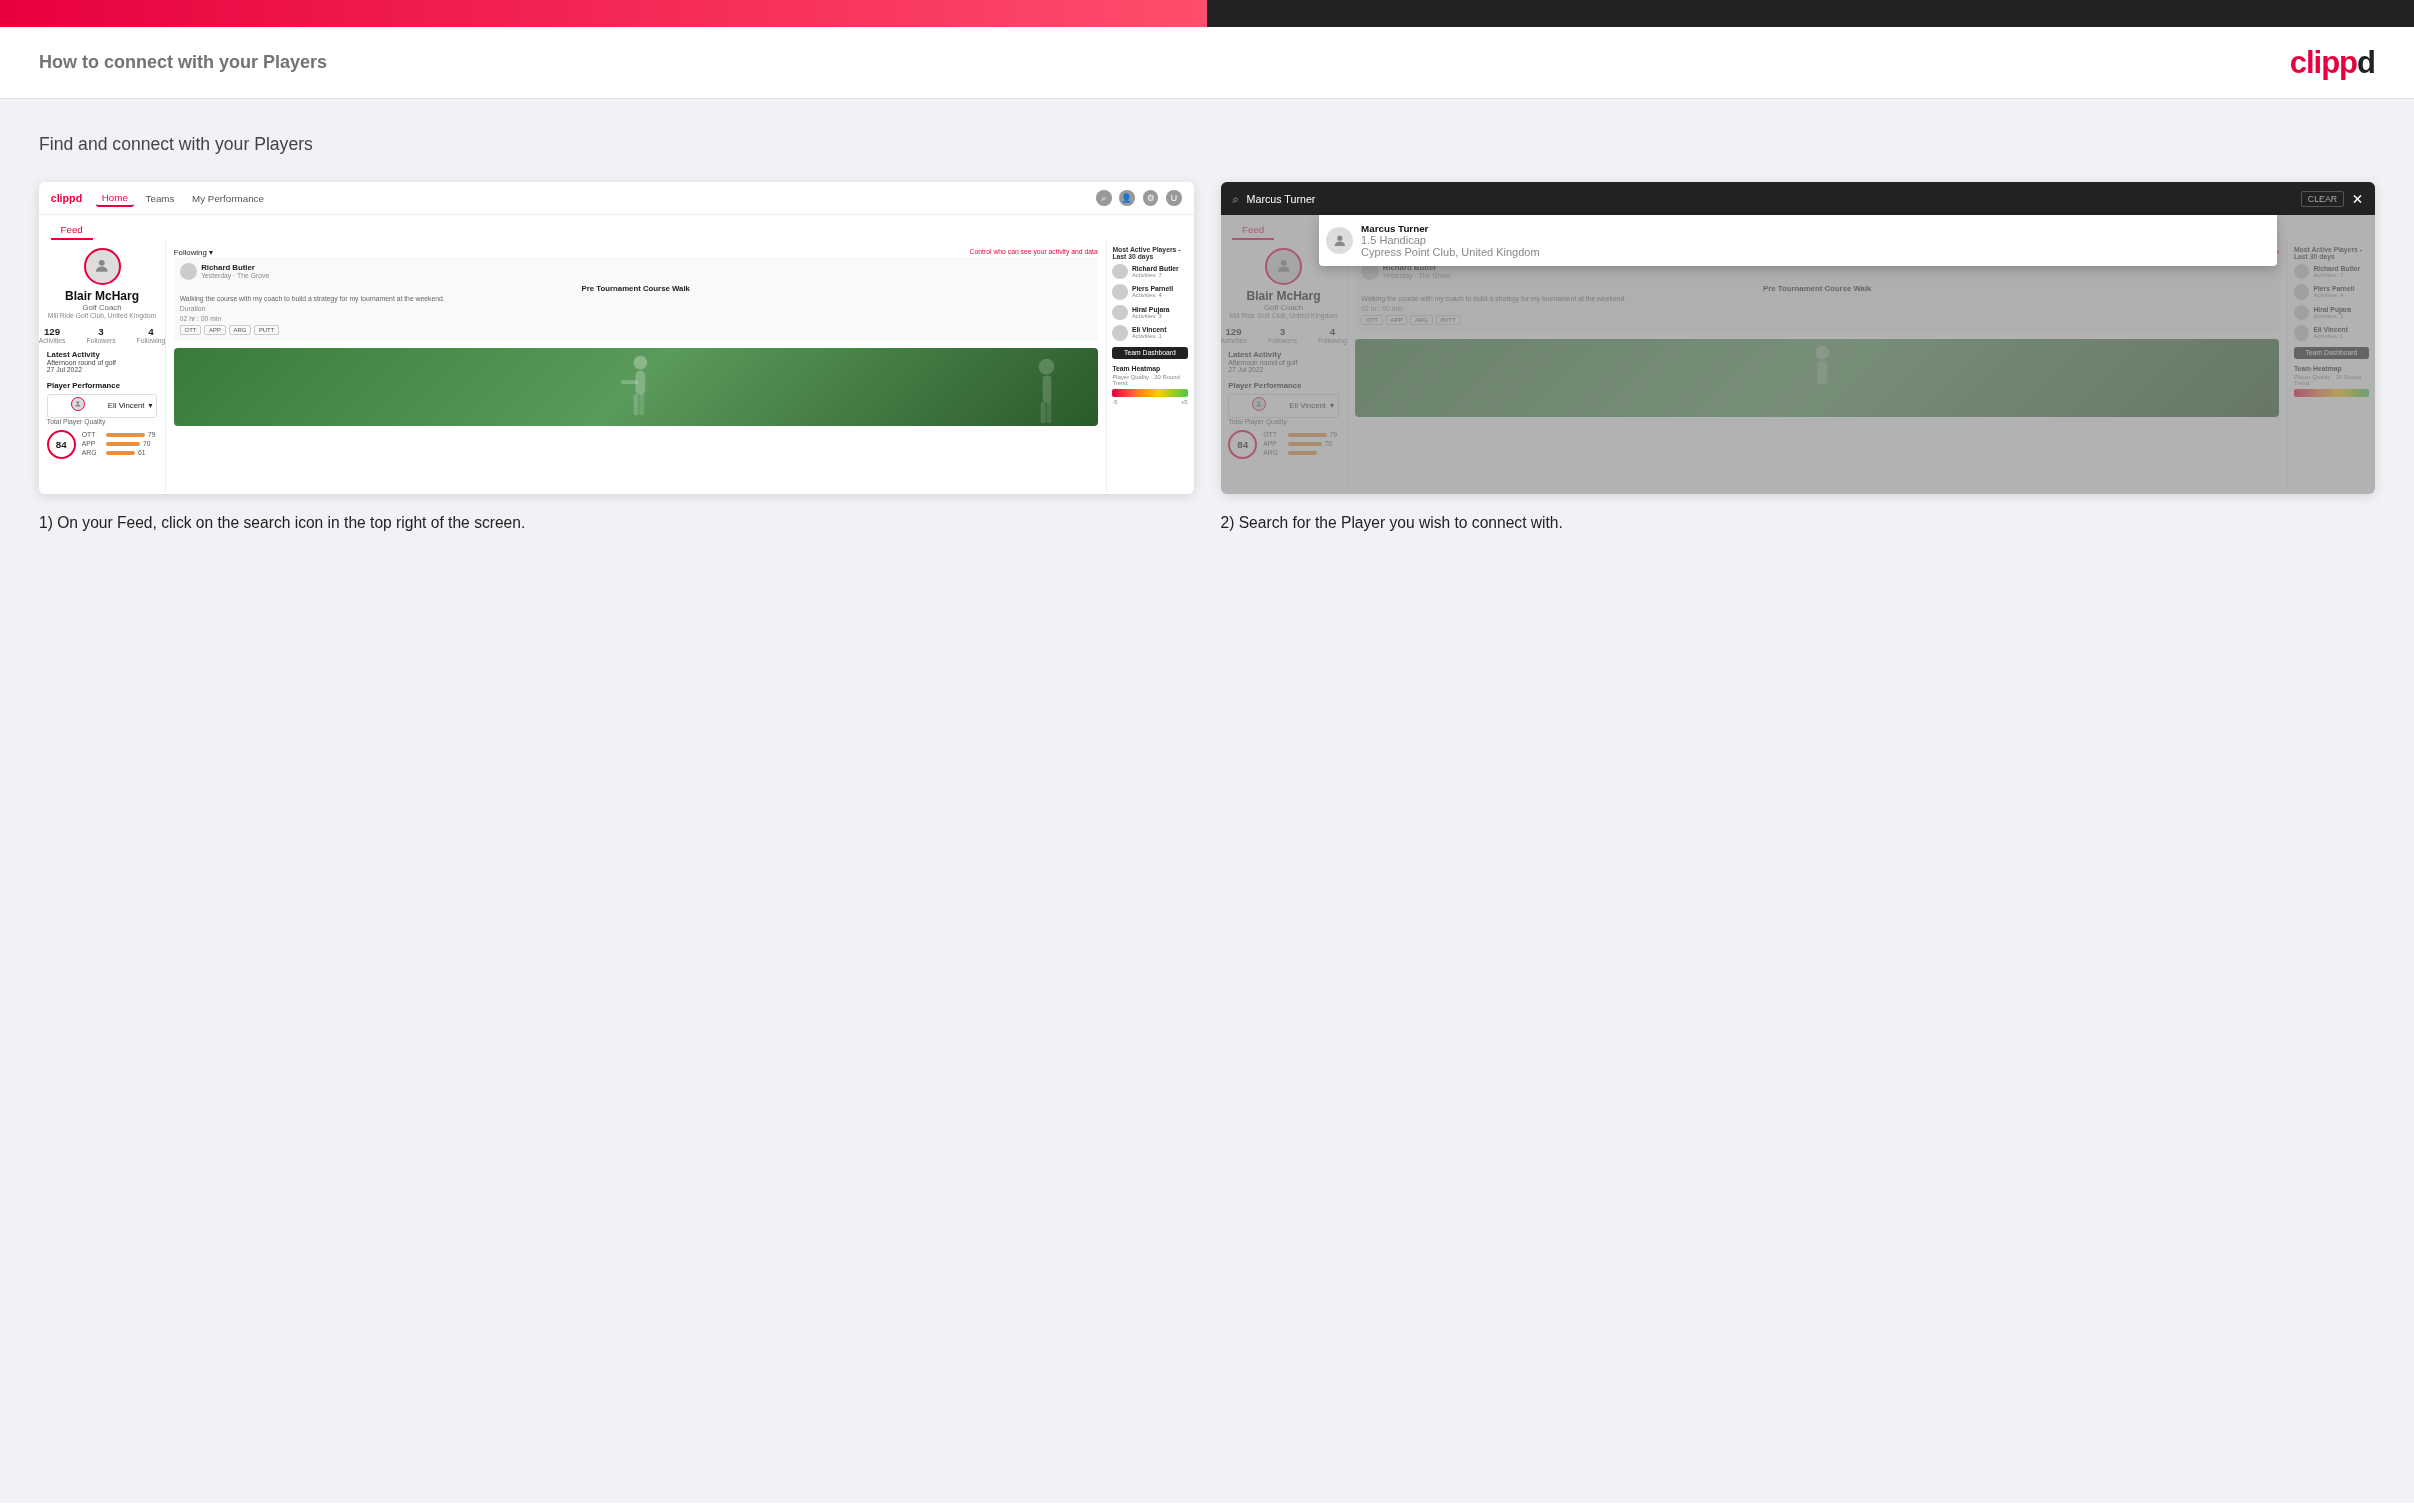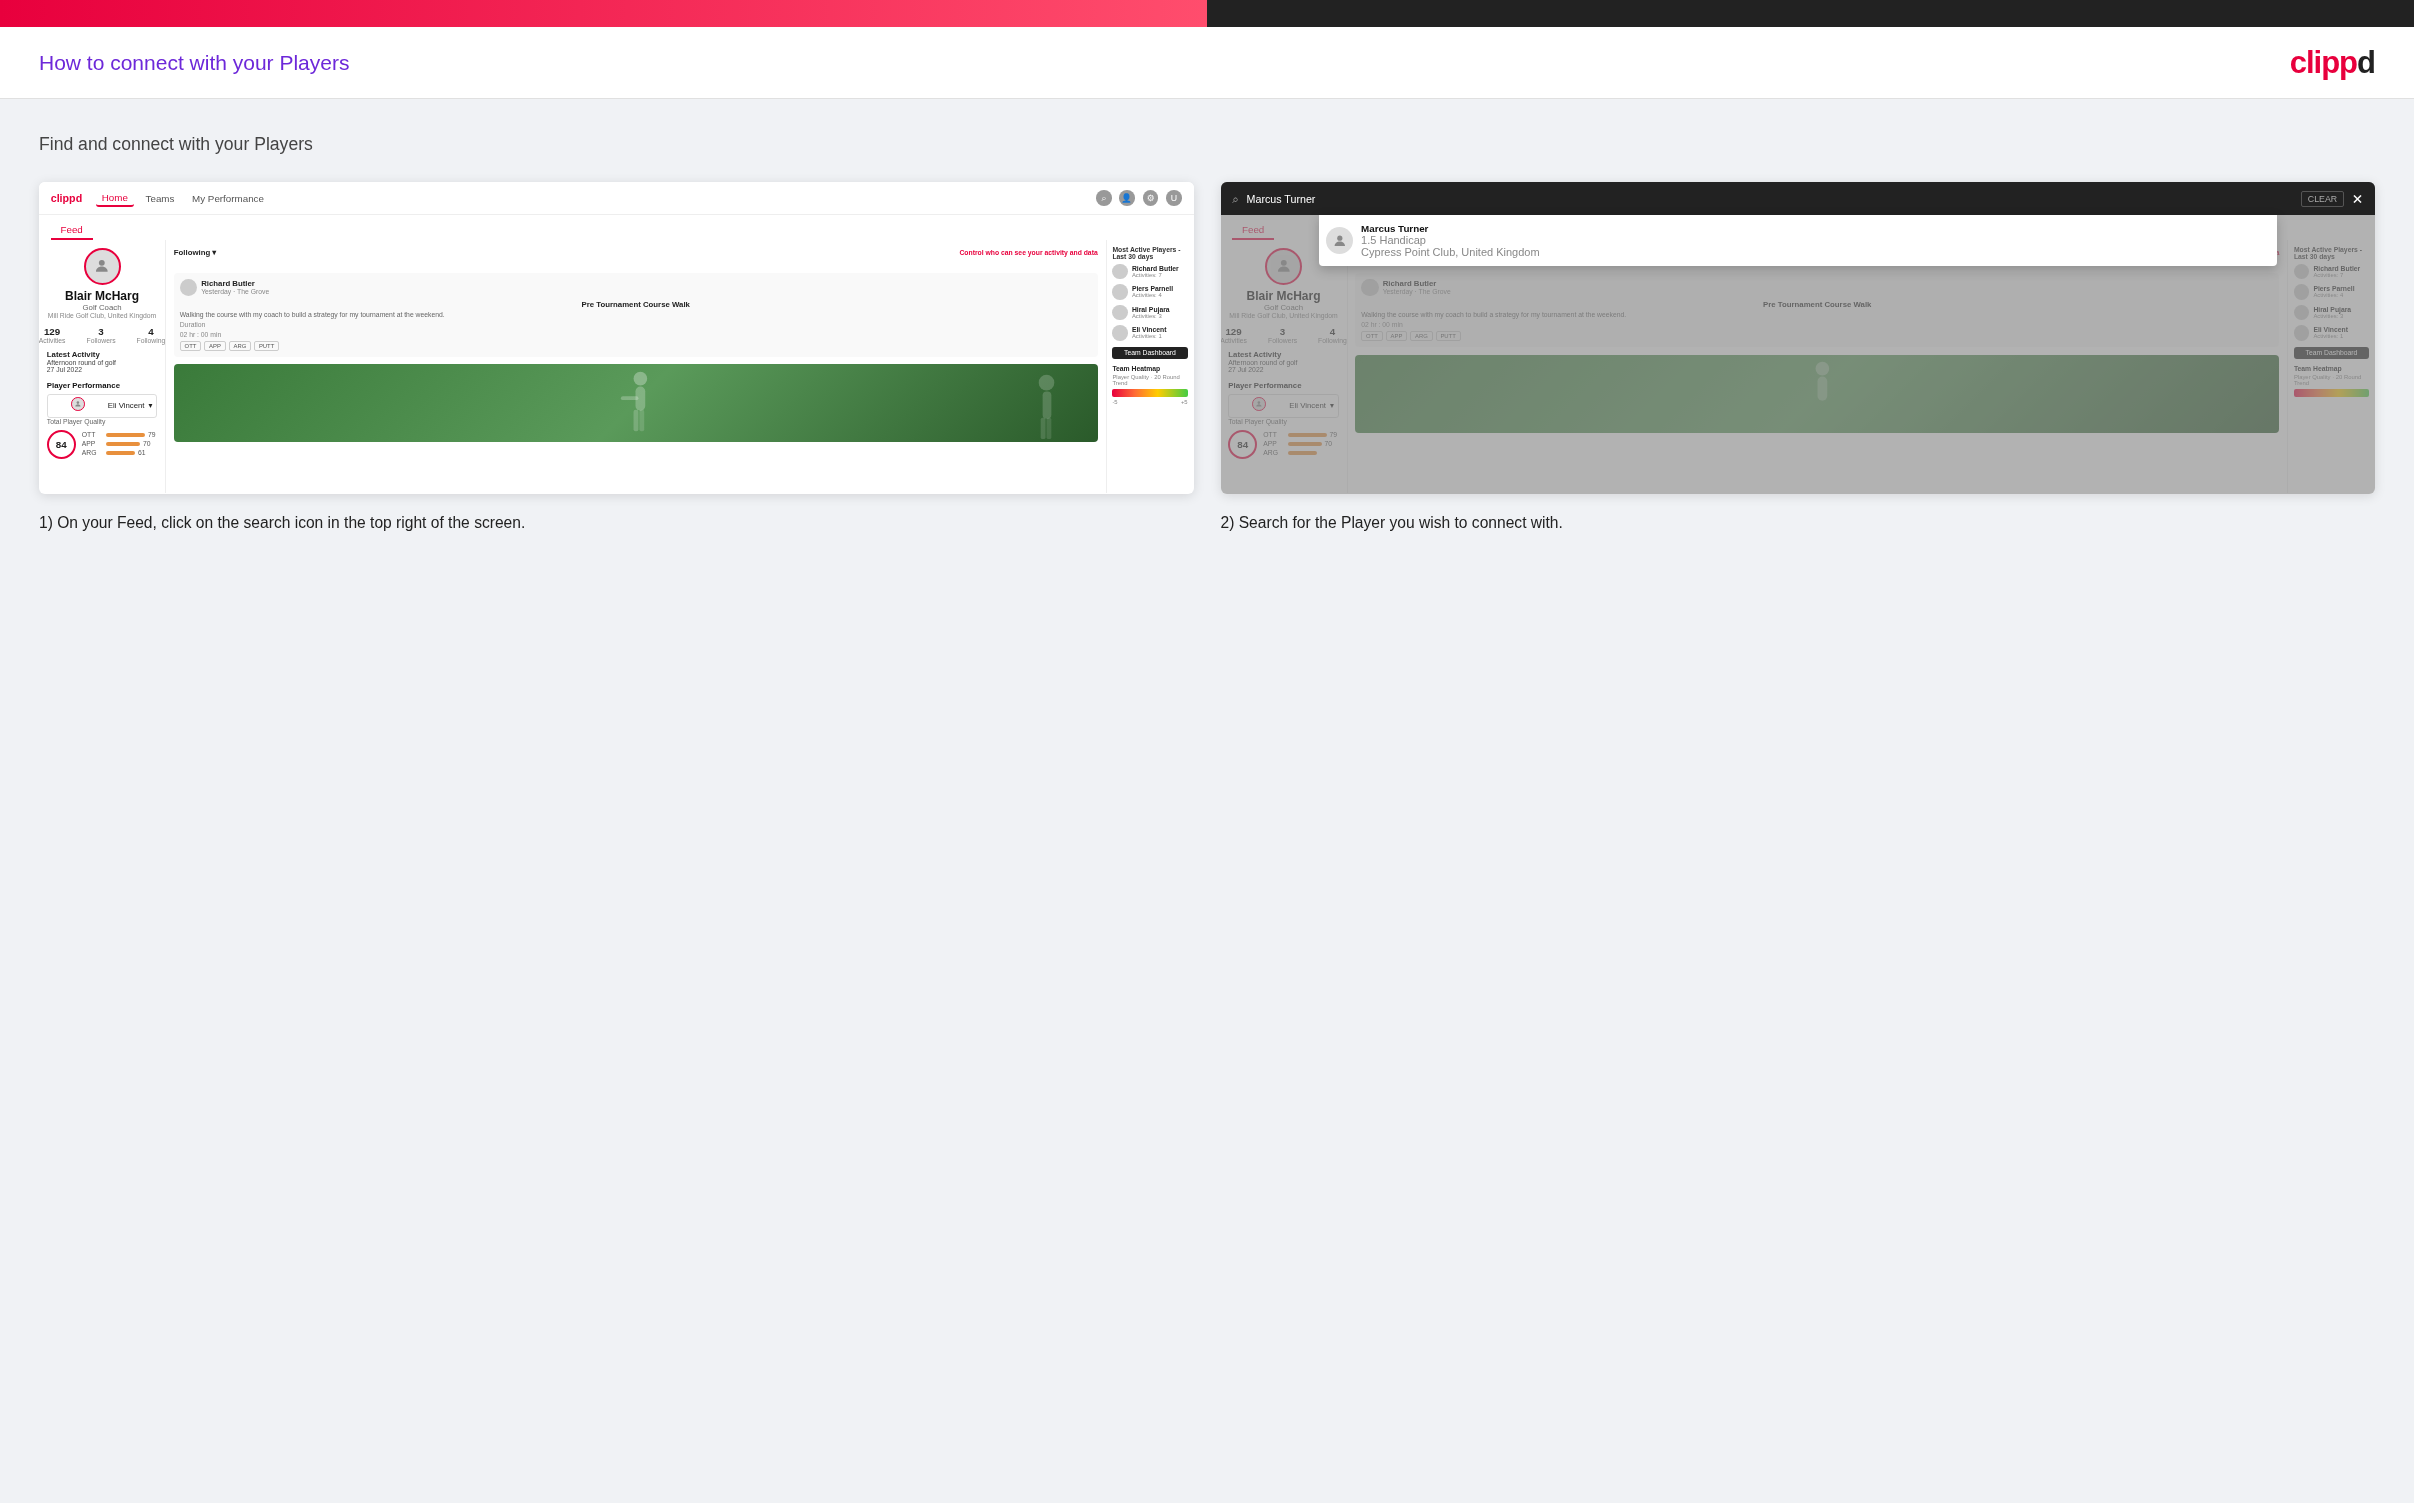--- a/index.html
+++ b/index.html
@@ -18,23 +18,23 @@
 
     
     .header {
       display: flex;
       align-items: center;
       justify-content: space-between;
       padding: 17.6px 39px;
       border-bottom: 1.5px solid #e0e0e0;
     }
     .header-title {
-      font-size: 21px;
-      font-weight: 400;
-      color: #6d28d9;
+      font-size: 18px;
+      font-weight: 700;
+      color: #737373;
     }
     .logo {
       font-size: 31px;
       font-weight: 700;
       color: #e8003d;
       letter-spacing: -1px;
     }
     .logo span {
       color: #222;
     }
@@ -269,25 +269,23 @@
 
     
     .mini-center {
       flex: 1;
       overflow: hidden;
       padding: 7.8px;
       position: relative;
     }
     .mini-following {
       display: flex;
-      align-items: center;
       gap: 3.9px;
       font-size: 7.8px;
-      margin-bottom: 16px;
-      font-weight: bold;
+      margin-bottom: 0;
     }
     .mini-activity-card {
       background: #f9f9f9;
       border-radius: 3.9px;
       padding: 5.9px;
       margin-bottom: 7.8px;
     }
     .mini-activity-poster {
       display: flex;
       align-items: center;

